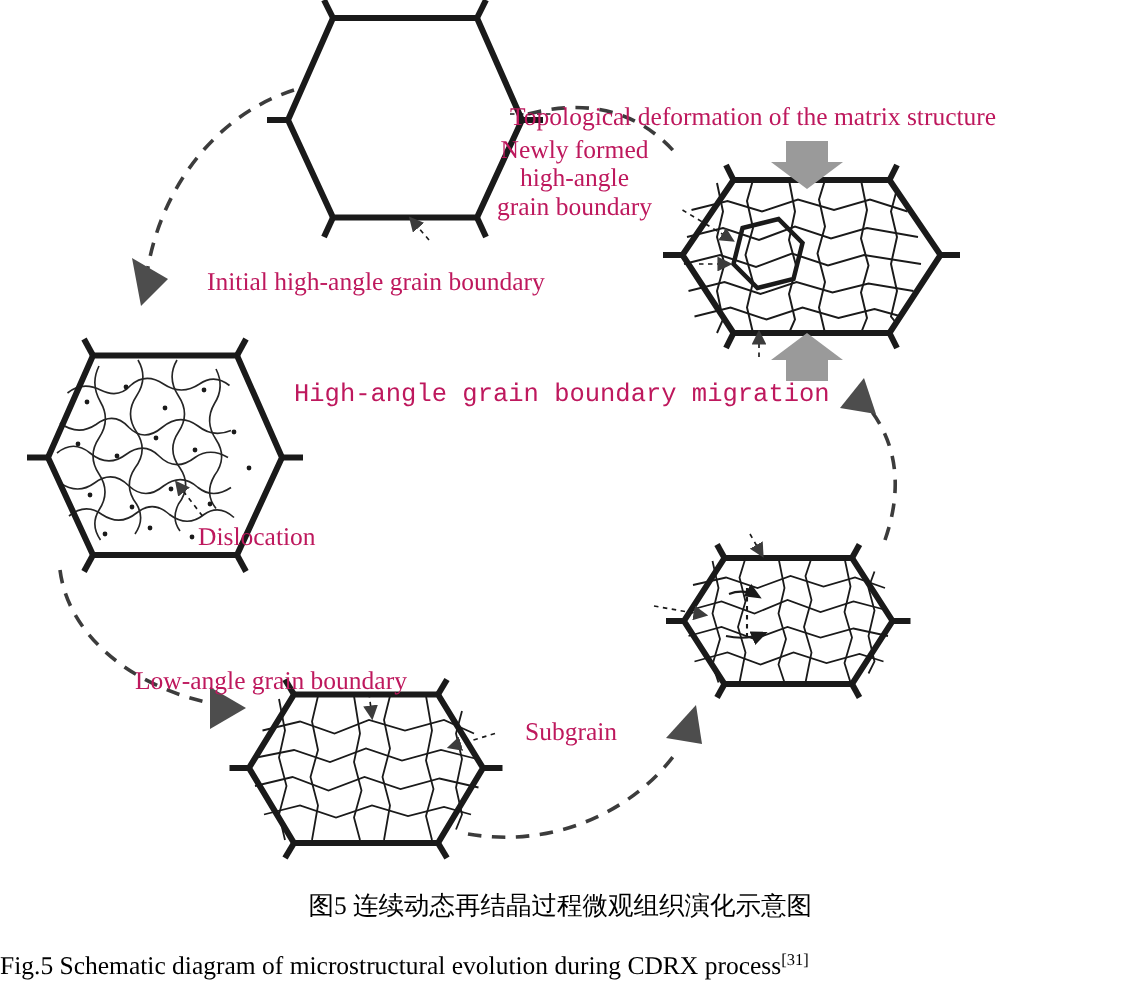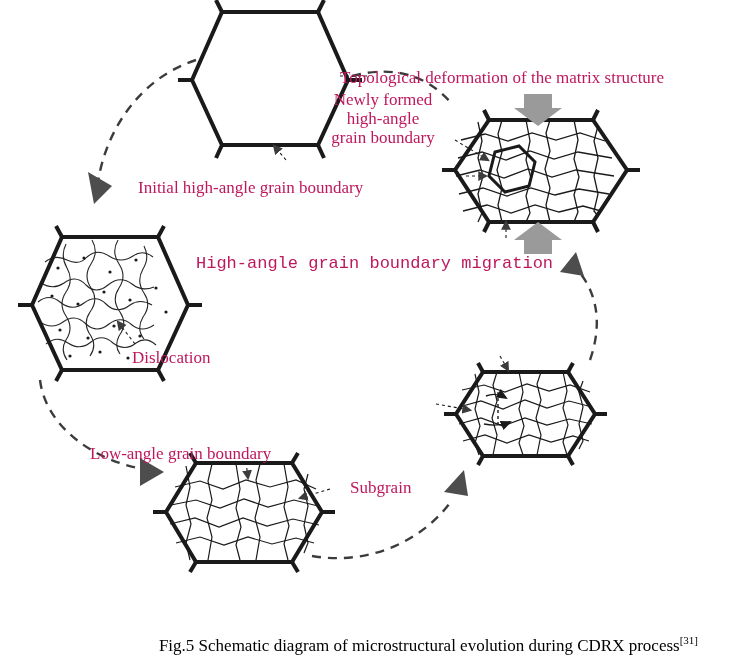--- a/index.html
+++ b/index.html
@@ -45,21 +45,21 @@
     width: 747px;
     text-align: center;
     font-size: 17px;
     font-family: "Liberation Serif", serif;
   }
   #caption-en {
     position: absolute;
     left: 0;
     top: 634px;
     width: 698px;
-    text-align: right;
+    text-align: left;
     font-size: 17px;
     font-family: "Liberation Serif", serif;
     white-space: nowrap;
   }
   #caption-en sup {
     font-size: 11px;
     vertical-align: super;
   }
 </style>
 </head>
@@ -254,18 +254,19 @@
 
     <div class="lbl" style="left:132px; top:348px;">Dislocation</div>
 
 
 
     <div class="lbl" style="left:90px; top:418px;margin-top:26px;">Low-angle grain boundary</div>
 
     <div class="lbl" style="left:336px; top:478px;margin-left:14px;">Subgrain</div>
   </div>
 
+  <div id="caption-cn">图5  连续动态再结晶过程微观组织演化示意图</div>
 
   <div id="caption-en">
     <span>Fig.5  Schematic diagram of microstructural evolution during CDRX process</span><sup>[31]</sup>
   </div>
 
 </div>
 
 </body></html>

